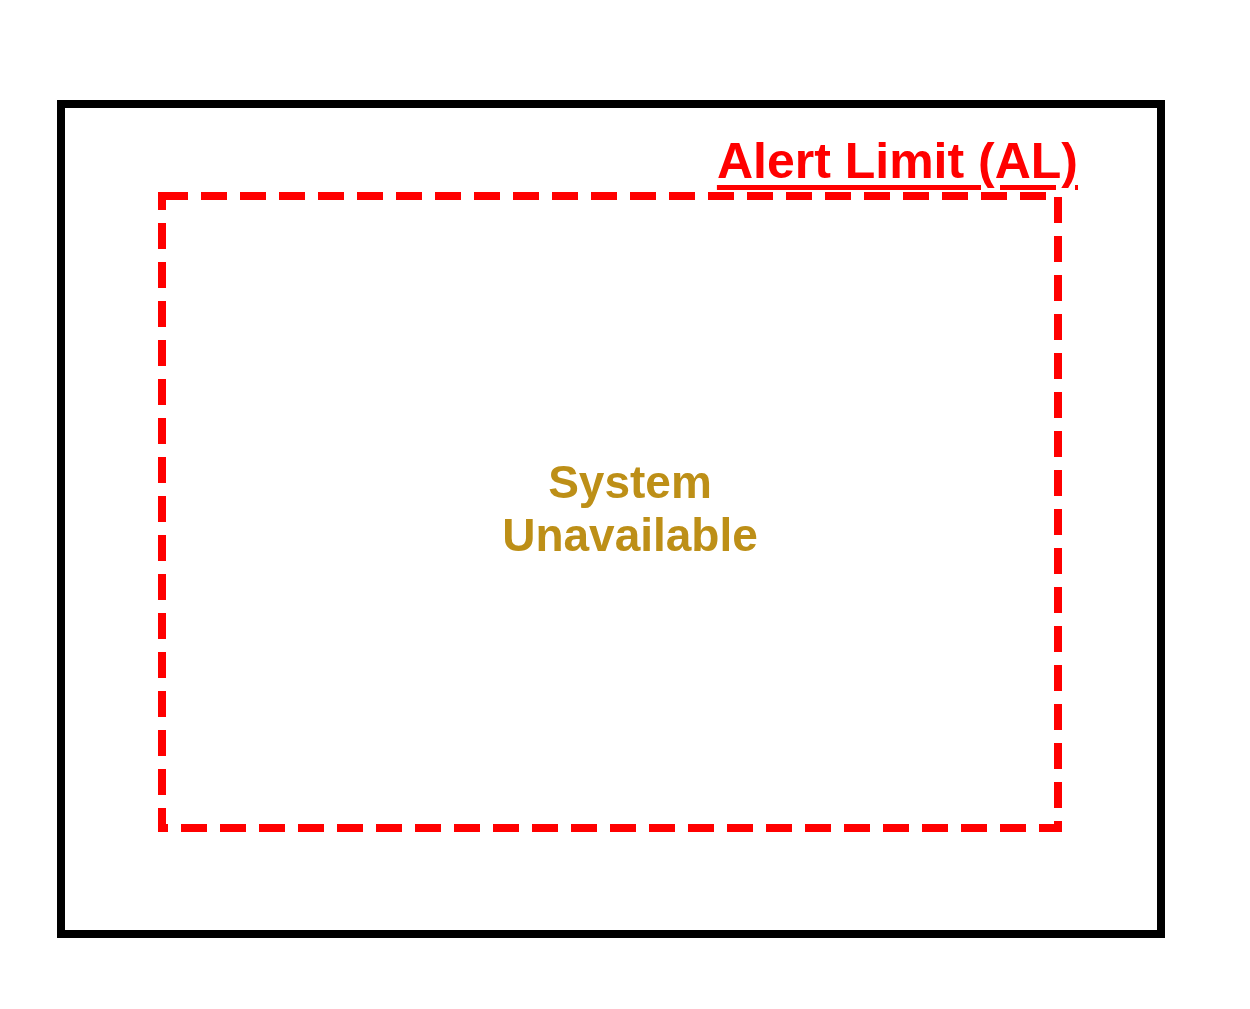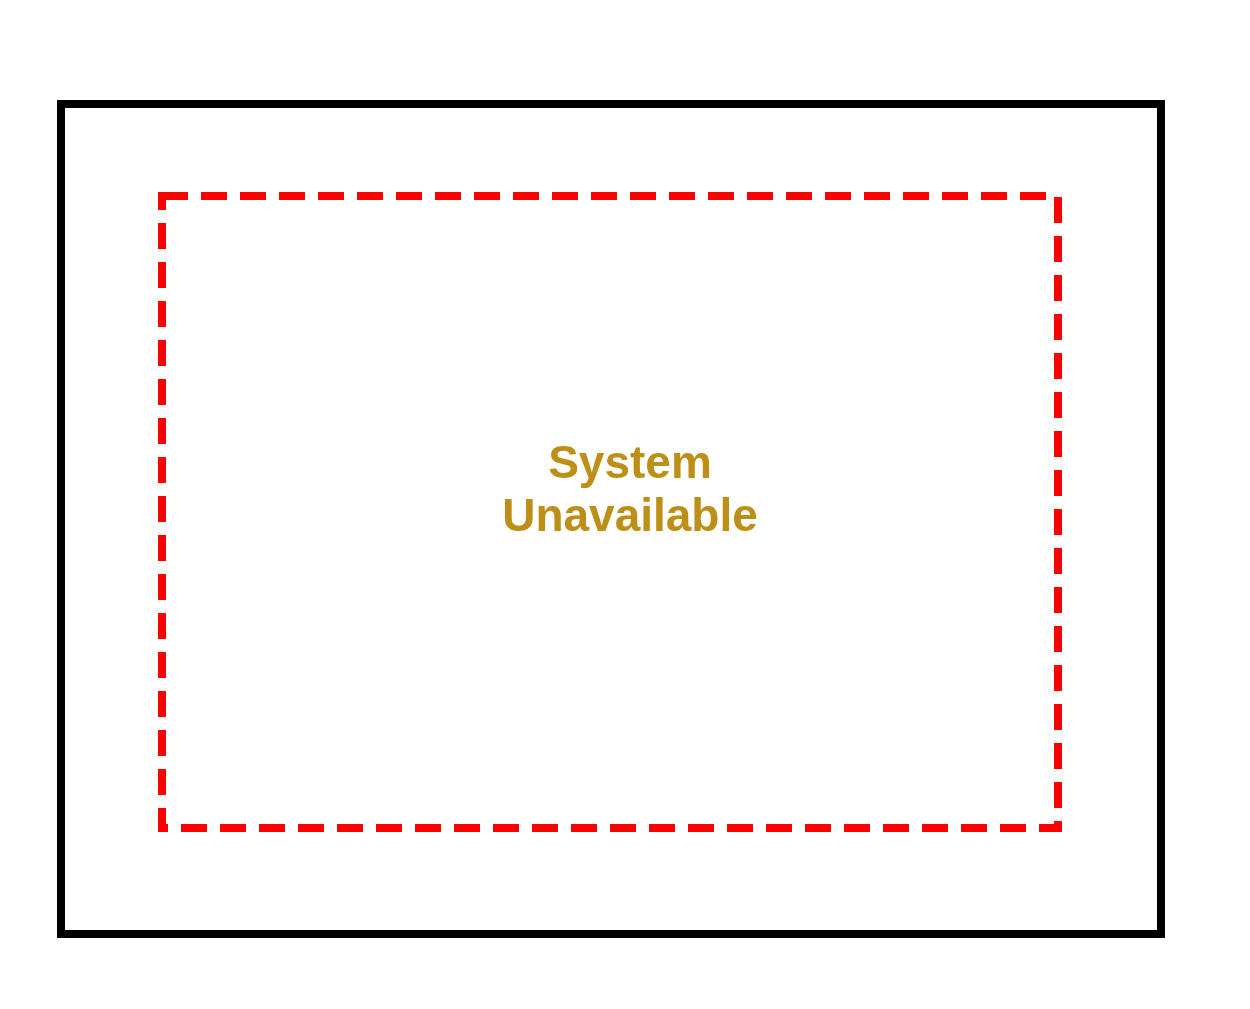--- a/index.html
+++ b/index.html
@@ -53,39 +53,40 @@
     position: absolute;
     left: 158px;
     top: 192px;
     width: 904px;
     height: 640px;
     z-index: 1;
   }
   .center-label {
     position: absolute;
     left: 330px;
-    top: 436px;
+    top: 456px;
     width: 600px;
     text-align: center;
     font-size: 46px;
     line-height: 53px;
     font-weight: bold;
     color: #bd8f17;
     white-space: pre-line;
     z-index: 3;
   }
 </style>
 </head>
 <body>
 
 <div class="canvas">
 
 
   <div class="pl-box"></div>
 
+  <div class="al-label">Alert Limit (AL)</div>
 
   <svg class="al-box" width="904" height="640" viewBox="0 0 904 640" xmlns="http://www.w3.org/2000/svg">
     <rect x="4" y="4" width="896" height="632" fill="none" stroke-width="8" stroke-dasharray="26 13" stroke="#ff0000"></rect>
   </svg>
 
   <div class="center-label">System
 Unavailable</div>
 
 </div>
 

